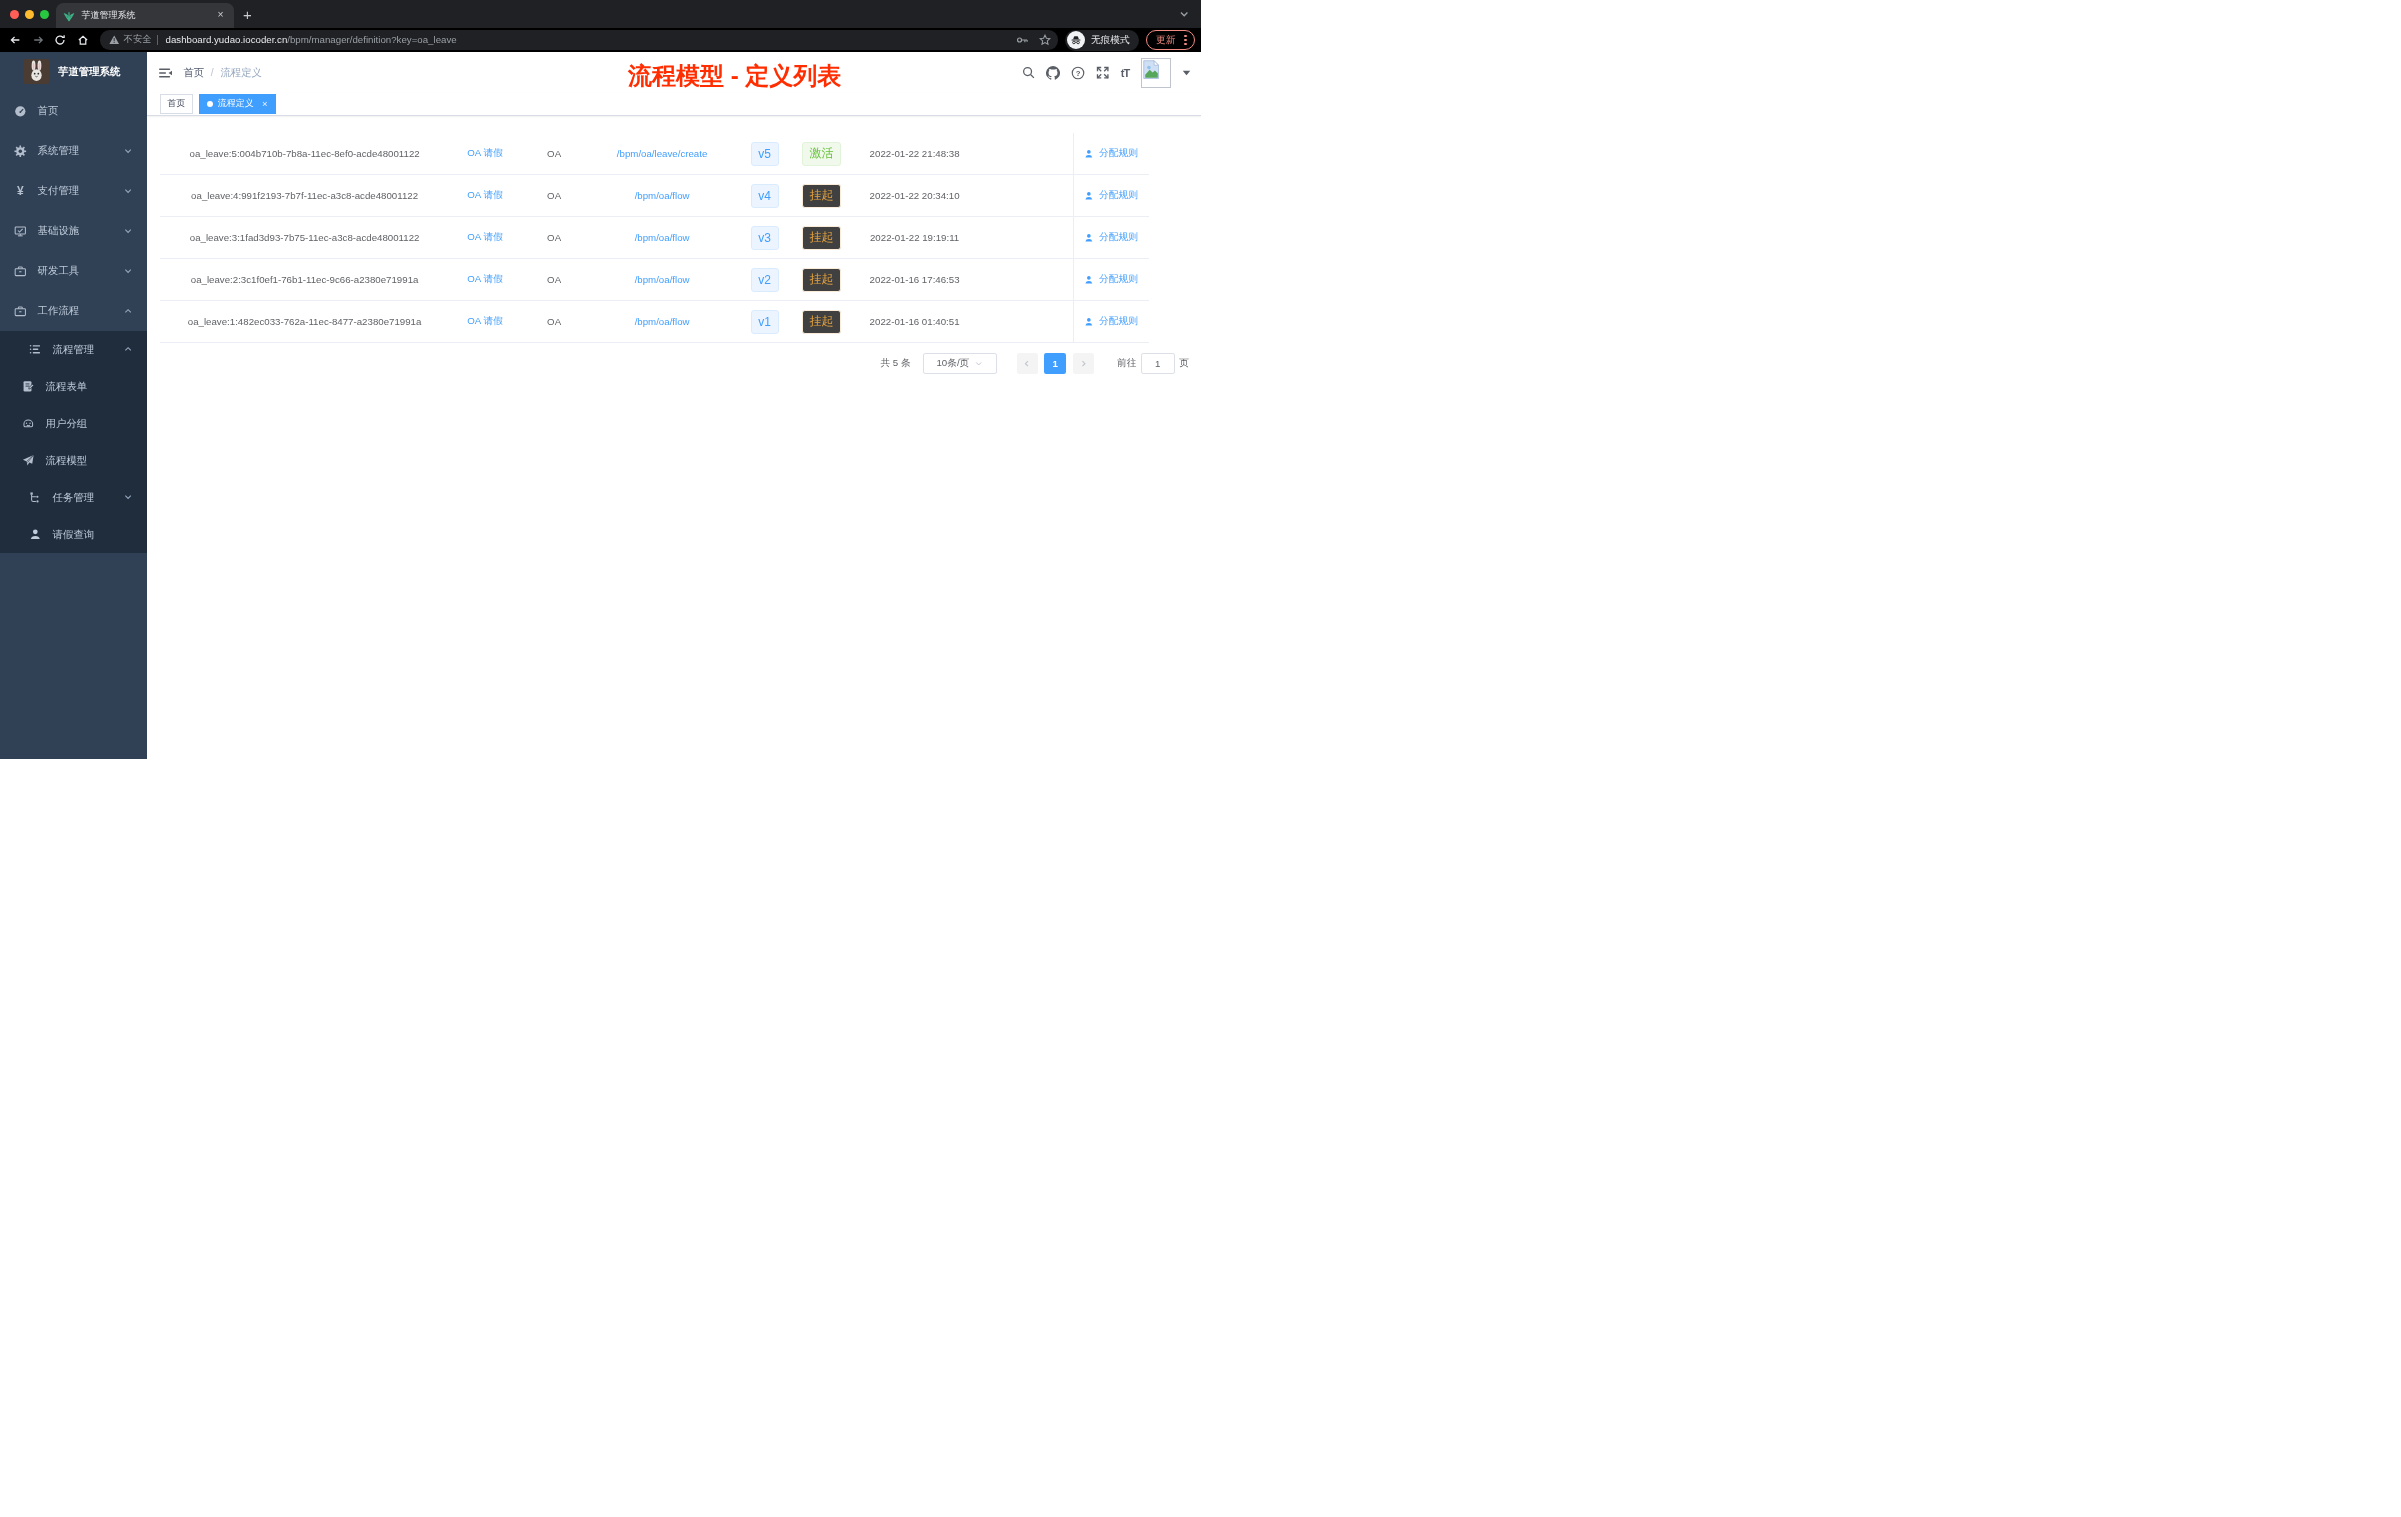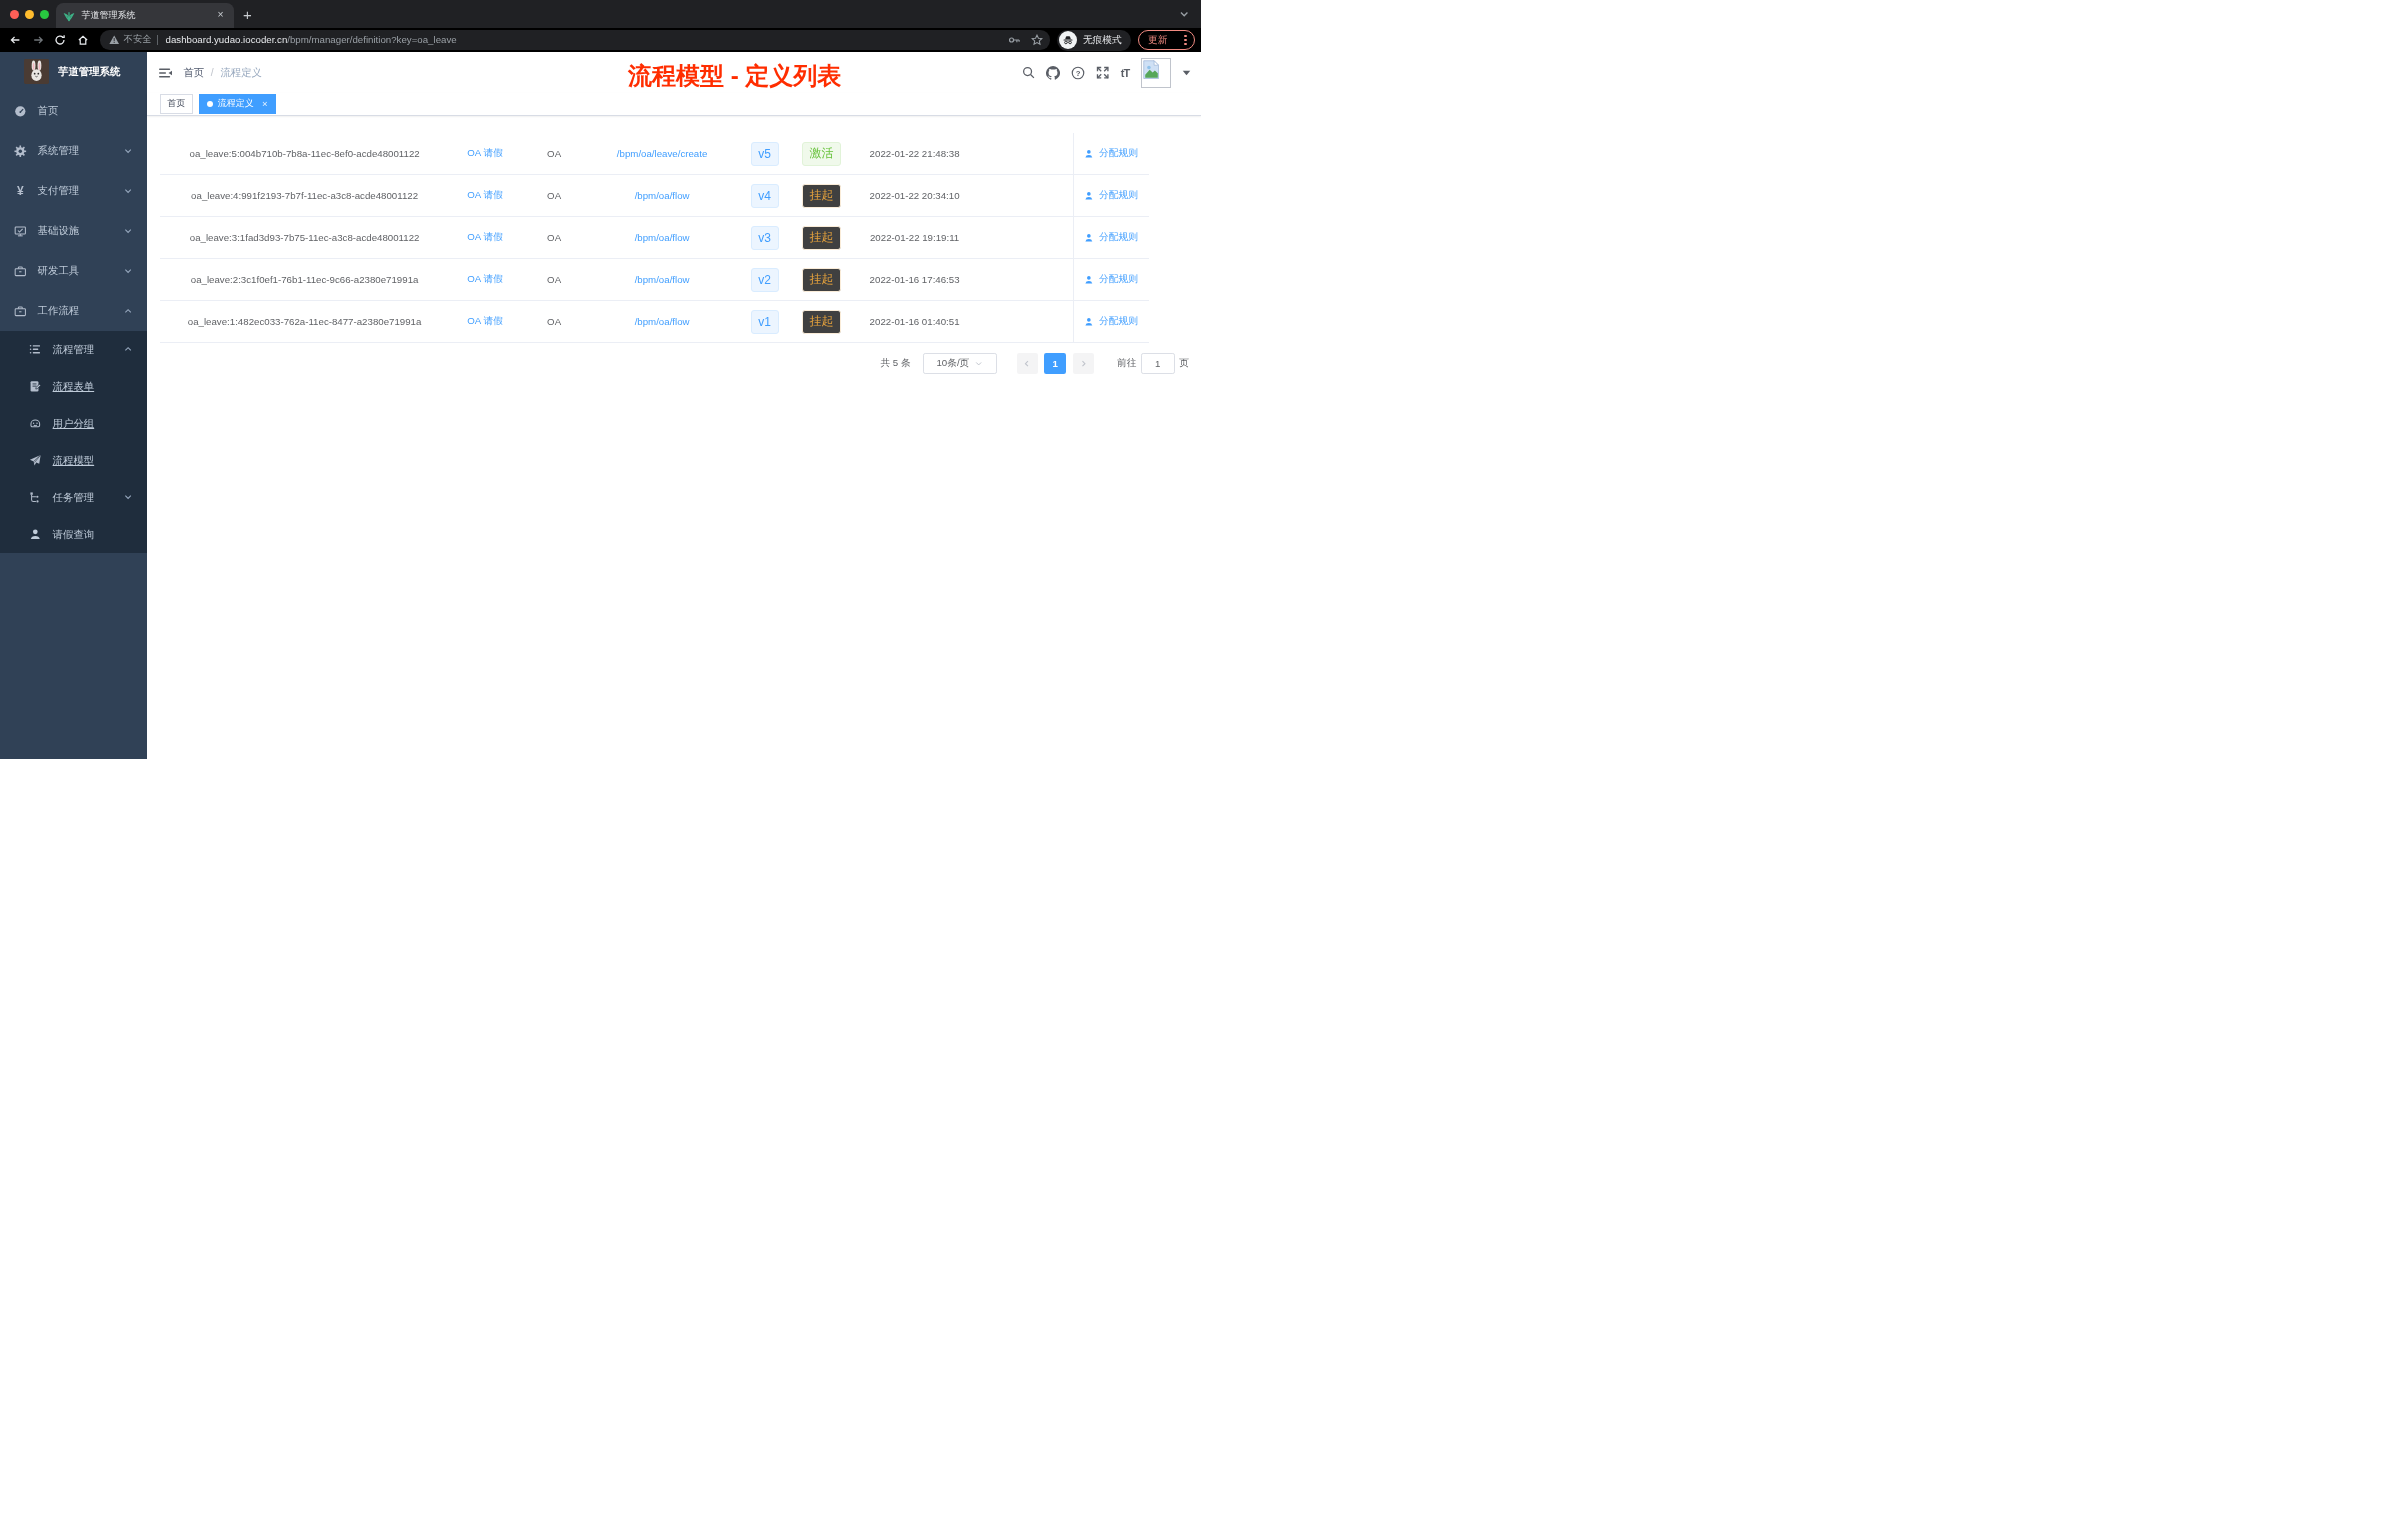--- a/index.html
+++ b/index.html
@@ -20,34 +20,34 @@
   .navbtn { width:19.3px; height:19.3px; display:flex; align-items:center; justify-content:center; margin-right:3px; color:#e8eaed; }
   .navbtn.dim { color:#72777b; }
   .urlpill { flex:1; height:19.3px; background:#202124; border-radius:9.7px; display:flex; align-items:center; padding:0 7.4px 0 9px; margin:0 7.4px 0 4.5px; }
   .sec-label { color:#9aa0a6; font-size:9.3px; margin:0 6px 0 4.5px; }
   .url-divider { width:0.7px; height:10.4px; background:#5f6368; margin-right:7.4px; }
   .url-host { color:#e8eaed; font-size:9.7px; }
   .url-path { color:#9aa0a6; font-size:9.7px; }
   .pill-right { margin-left:auto; display:flex; align-items:center; gap:10.4px; }
   .incog { background:#202124; border-radius:10.4px; height:21px; display:flex; align-items:center; padding:0 9px 0 1.5px; gap:6px; color:#e8eaed; font-size:9.7px; }
   .incog-circle { width:18px; height:18px; border-radius:50%; background:#f1f3f4; display:flex; align-items:center; justify-content:center; }
-  .update-pill { border:1.1px solid #f28b82; border-radius:11px; height:20px; display:flex; align-items:center; gap:17px; padding:0 7.4px 0 9px; color:#f28b82; font-size:9.7px; margin-left:7.4px; }
+  .update-pill { border:1.1px solid #f28b82; border-radius:11px; height:20px; display:flex; align-items:center; gap:9px; padding:0 7.4px 0 9px; color:#f28b82; font-size:9.7px; margin-left:7.4px; }
   .kebab { display:flex; flex-direction:column; gap:1.9px; }
   .kebab i { width:2.2px; height:2.2px; border-radius:50%; background:#f28b82; }
 
   
   .app { display:flex; height:707px; }
   .sidebar { width:147px; background:#304156; flex-shrink:0; color:#bfcbd9; }
   .logo-row { height:39px; display:flex; align-items:center; padding-left:24px; }
   .logo-title { color:#fff; font-weight:700; font-size:10.4px; margin-left:9px; white-space:nowrap; }
   .mi { height:40px; display:flex; align-items:center; font-size:10.4px; cursor:pointer; }
   .mi .ic { width:12.6px; display:flex; justify-content:center; margin-right:11px; color:#b3bdcc; }
   .mi.l1 { padding-left:14px; }
   .mi.l2 { padding-left:29px; }
-  .mi.l3 { padding-left:29px;text-decoration:underline; }
+  .mi.l3 { padding-left:22px; }
   .submenu { background:#1f2d3d; }
   .submenu .mi { height:37px; }
   .arrow { margin-left:auto; margin-right:15px; color:#97a8be; }
   .yen { font-size:12px; font-weight:700; color:#b3bdcc; line-height:1; }
 
   .main { flex:1; display:flex; flex-direction:column; min-width:0; }
   .navbar { height:41px; background:#fff; display:flex; align-items:center; position:relative; }
   .hamburger { padding:0 11px 0 12px; display:flex; align-items:center; }
   .breadcrumb { font-size:10.4px; display:flex; align-items:center; }
   .bc-home { color:#515a6e; }

